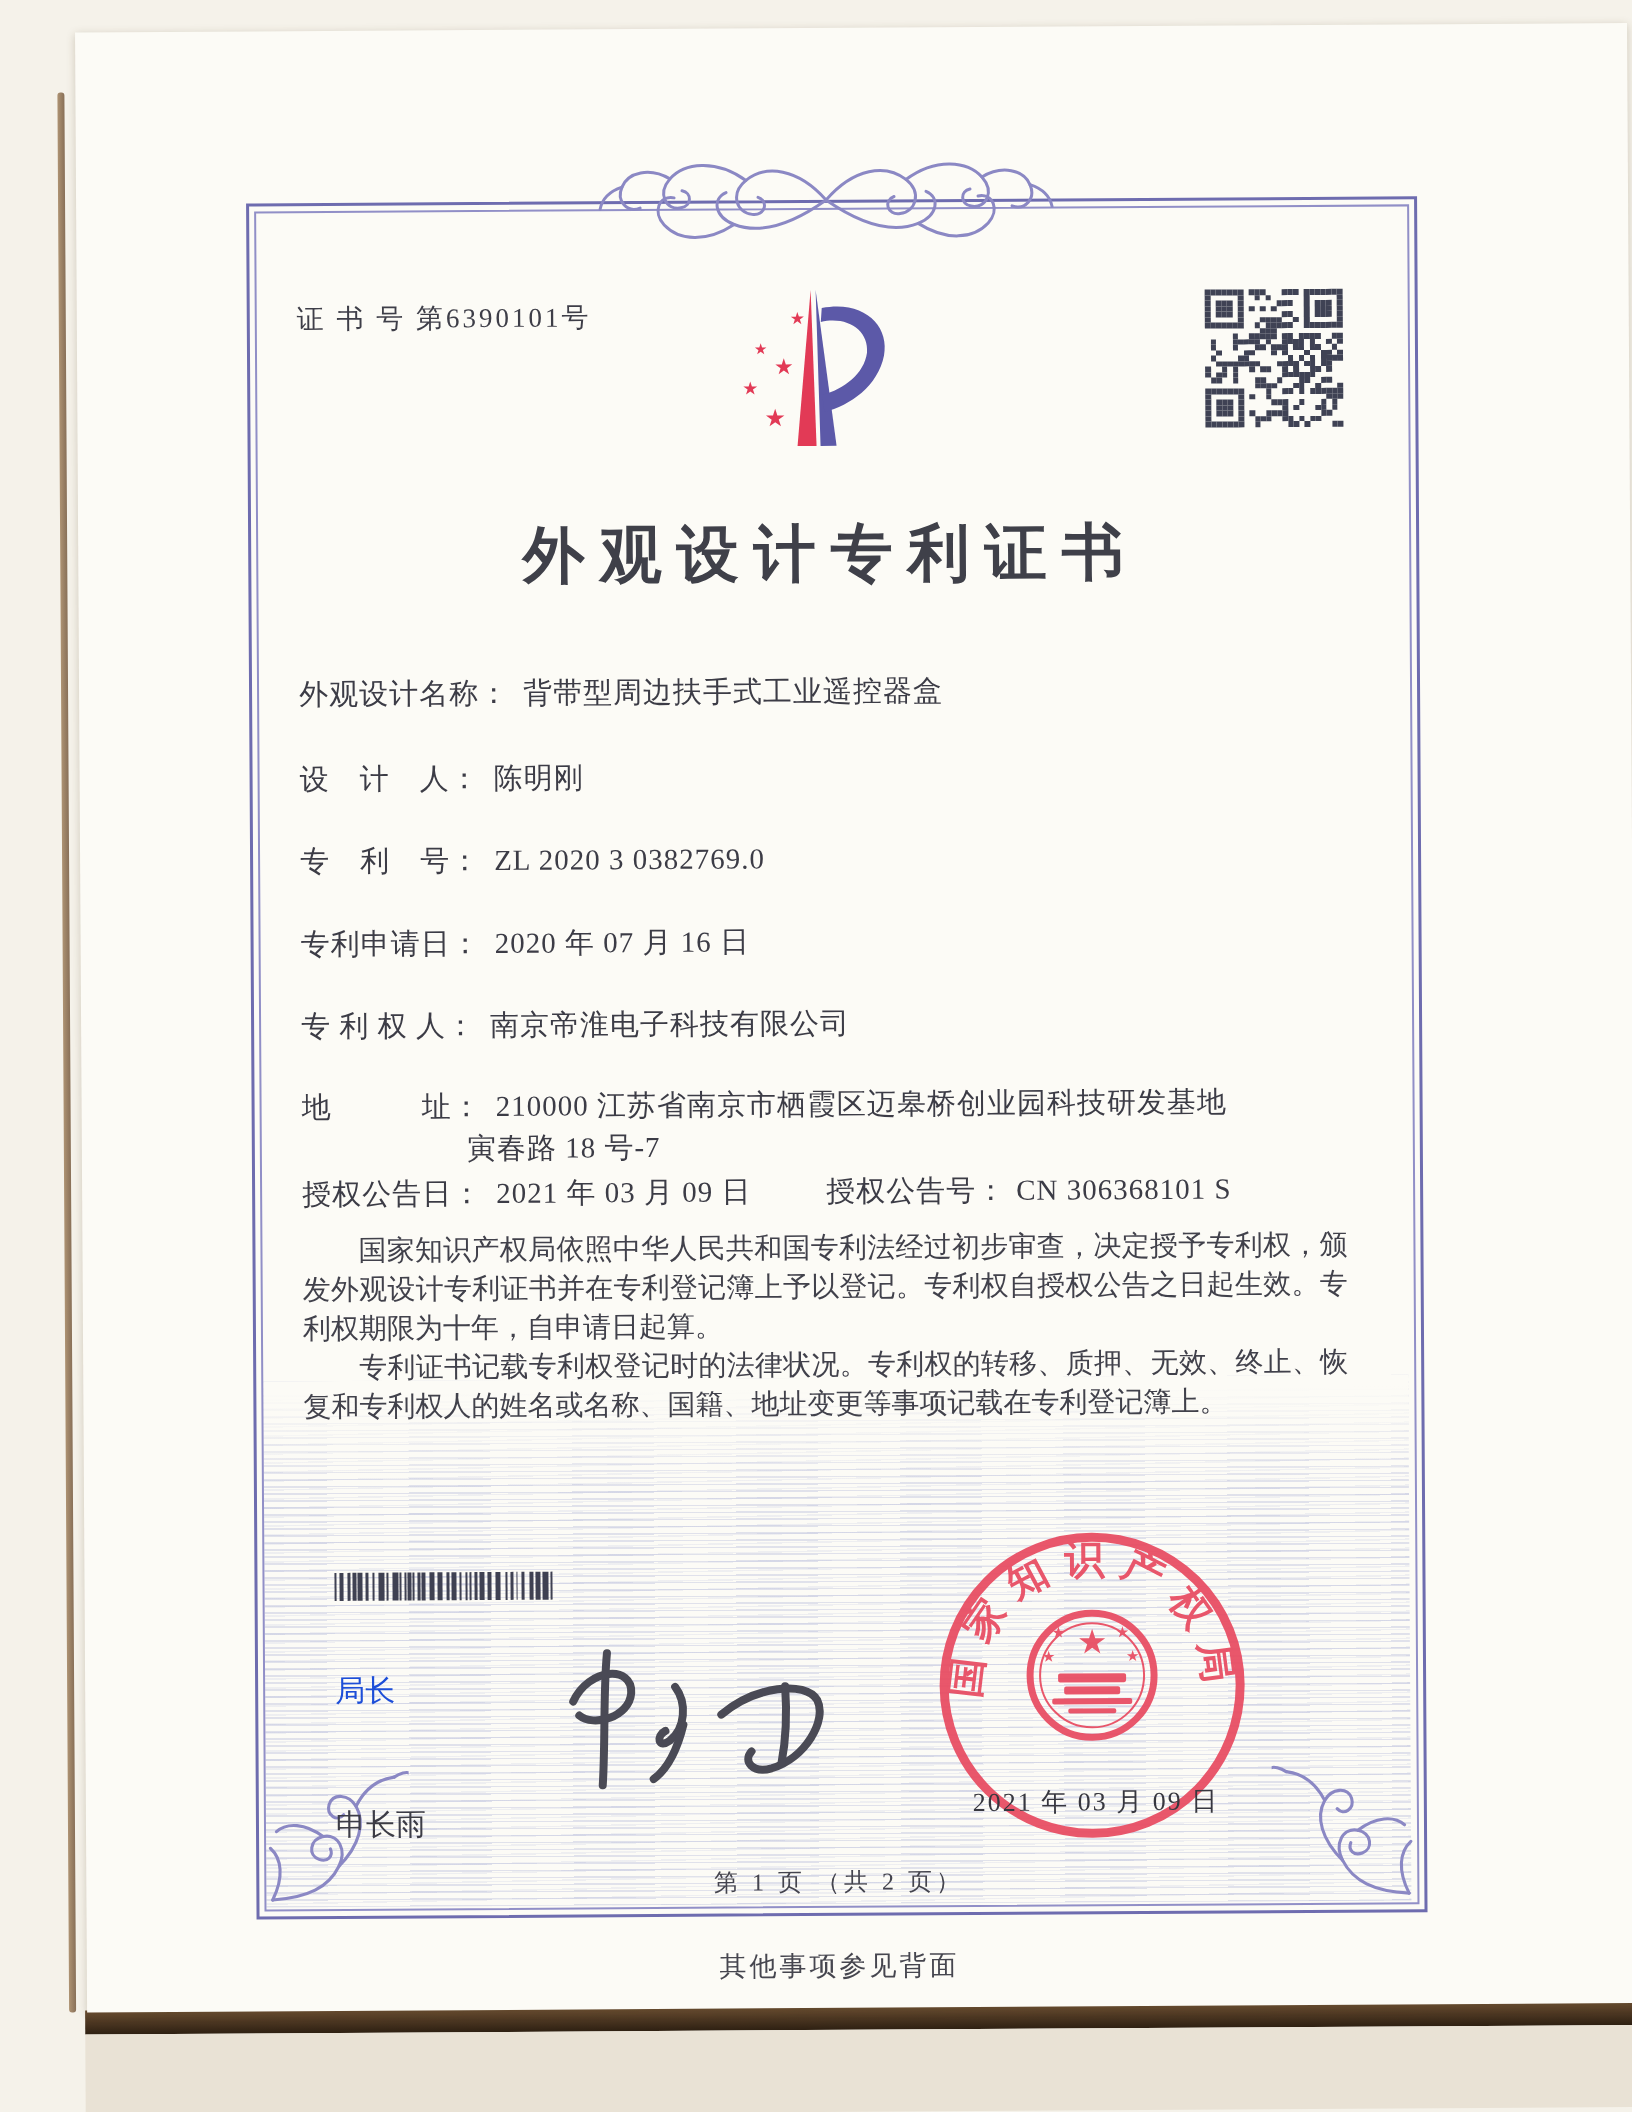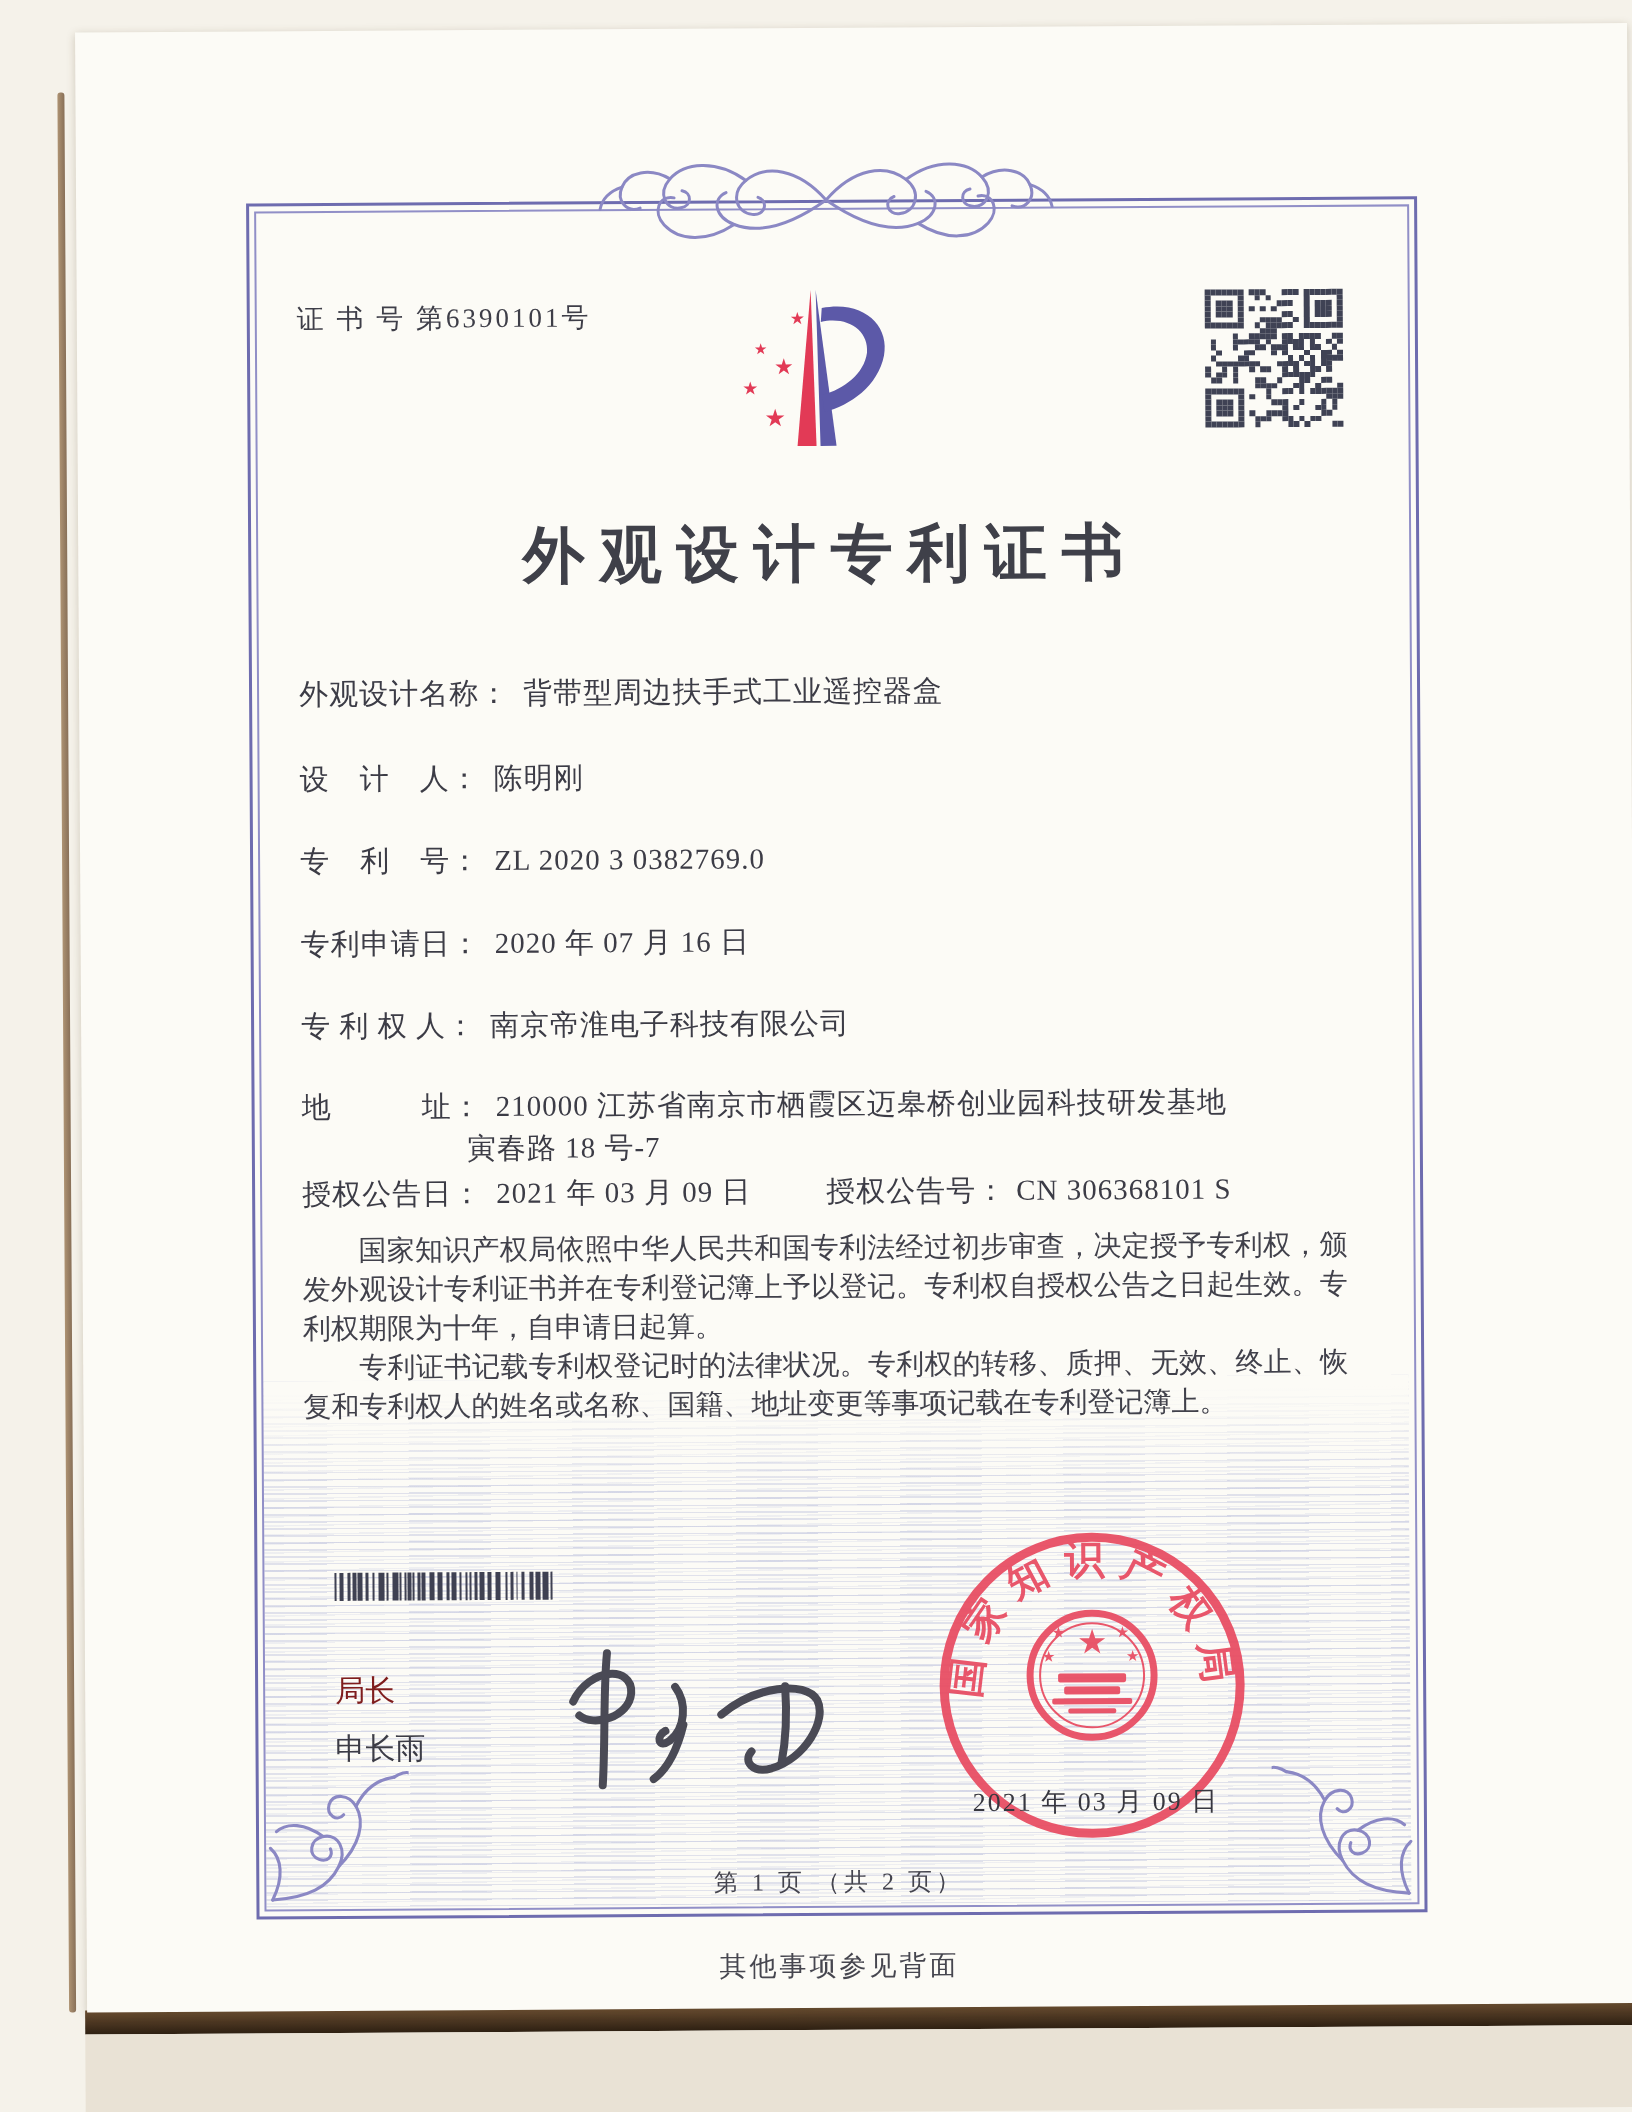--- a/index.html
+++ b/index.html
@@ -49,22 +49,22 @@
   .f7 .pair2 .lbl{margin-right:10px;}
   
   .bodytext{position:absolute;left:300px;top:1228px;width:1045px;
     font-size:28px;line-height:39px;text-align:justify;color:#41414b;}
   .bodytext p{margin:0;text-indent:2em;}
   
   .barcode{position:absolute;left:330px;top:1570px;width:330px;height:28px;display:flex;align-items:stretch;}
   .barcode i{display:block;height:100%;}
   .barcode i.b{background:#3f4152;}
   
-  .director-label{position:absolute;left:330px;top:1668px;font-size:30px;color:#7f1d1d;}
-  .director-name{position:absolute;left:330px;top:1726px;font-size:30px;color:#3c3c46;}
+  .director-label{position:absolute;left:330px;top:1668px;font-size:30px;color:#1d4ed8;}
+  .director-name{position:absolute;left:330px;top:1802px;font-size:30px;color:#3c3c46;}
   .signature{position:absolute;left:540px;top:1628px;width:310px;height:180px;}
   
   .seal{position:absolute;left:927px;top:1527px;width:320px;height:320px;opacity:.92;}
   .seal-date{position:absolute;left:955px;top:1786px;width:270px;text-align:center;
     font-size:26px;letter-spacing:2px;color:#37373f;}
   
   .page-indicator{position:absolute;left:250px;top:1866px;width:1165px;text-align:center;
     font-size:24px;letter-spacing:4px;color:#44444e;}
   .footer-note{position:absolute;left:250px;top:1948px;width:1165px;text-align:center;
     font-size:27px;letter-spacing:3px;color:#46464f;}

